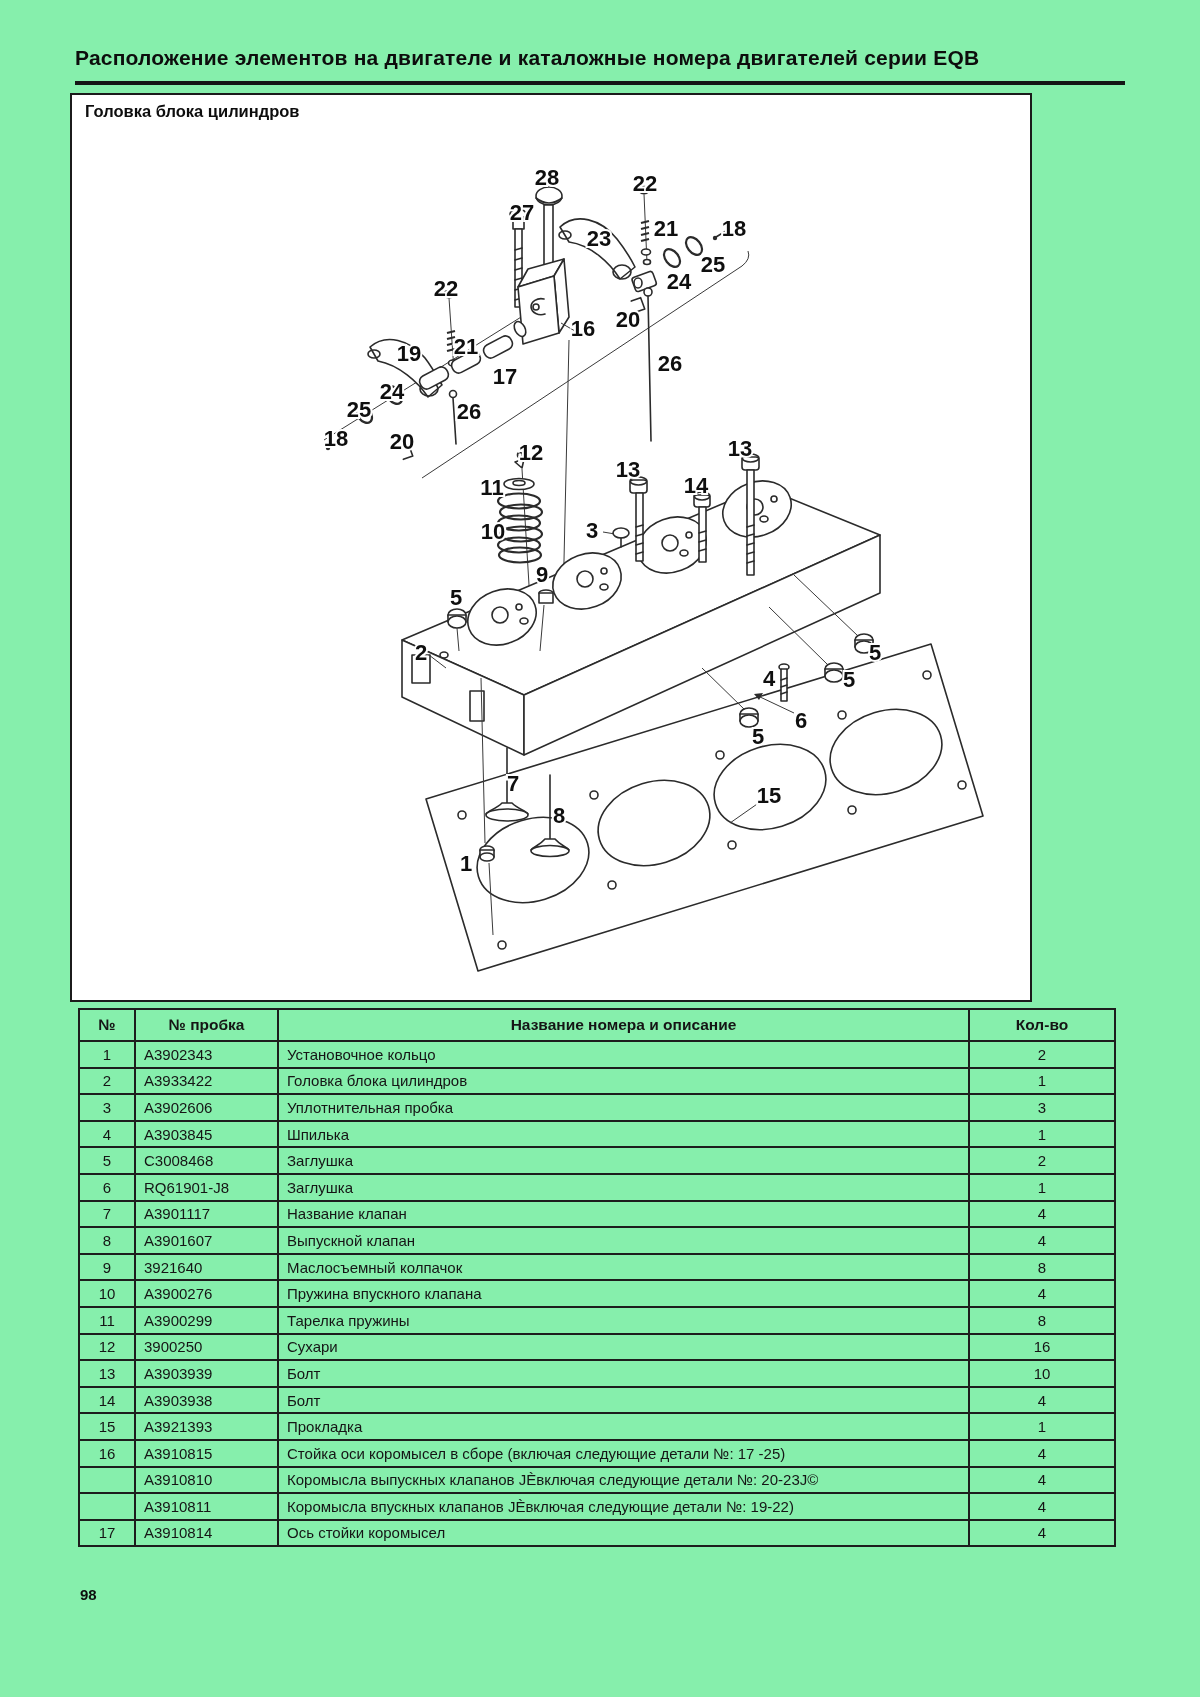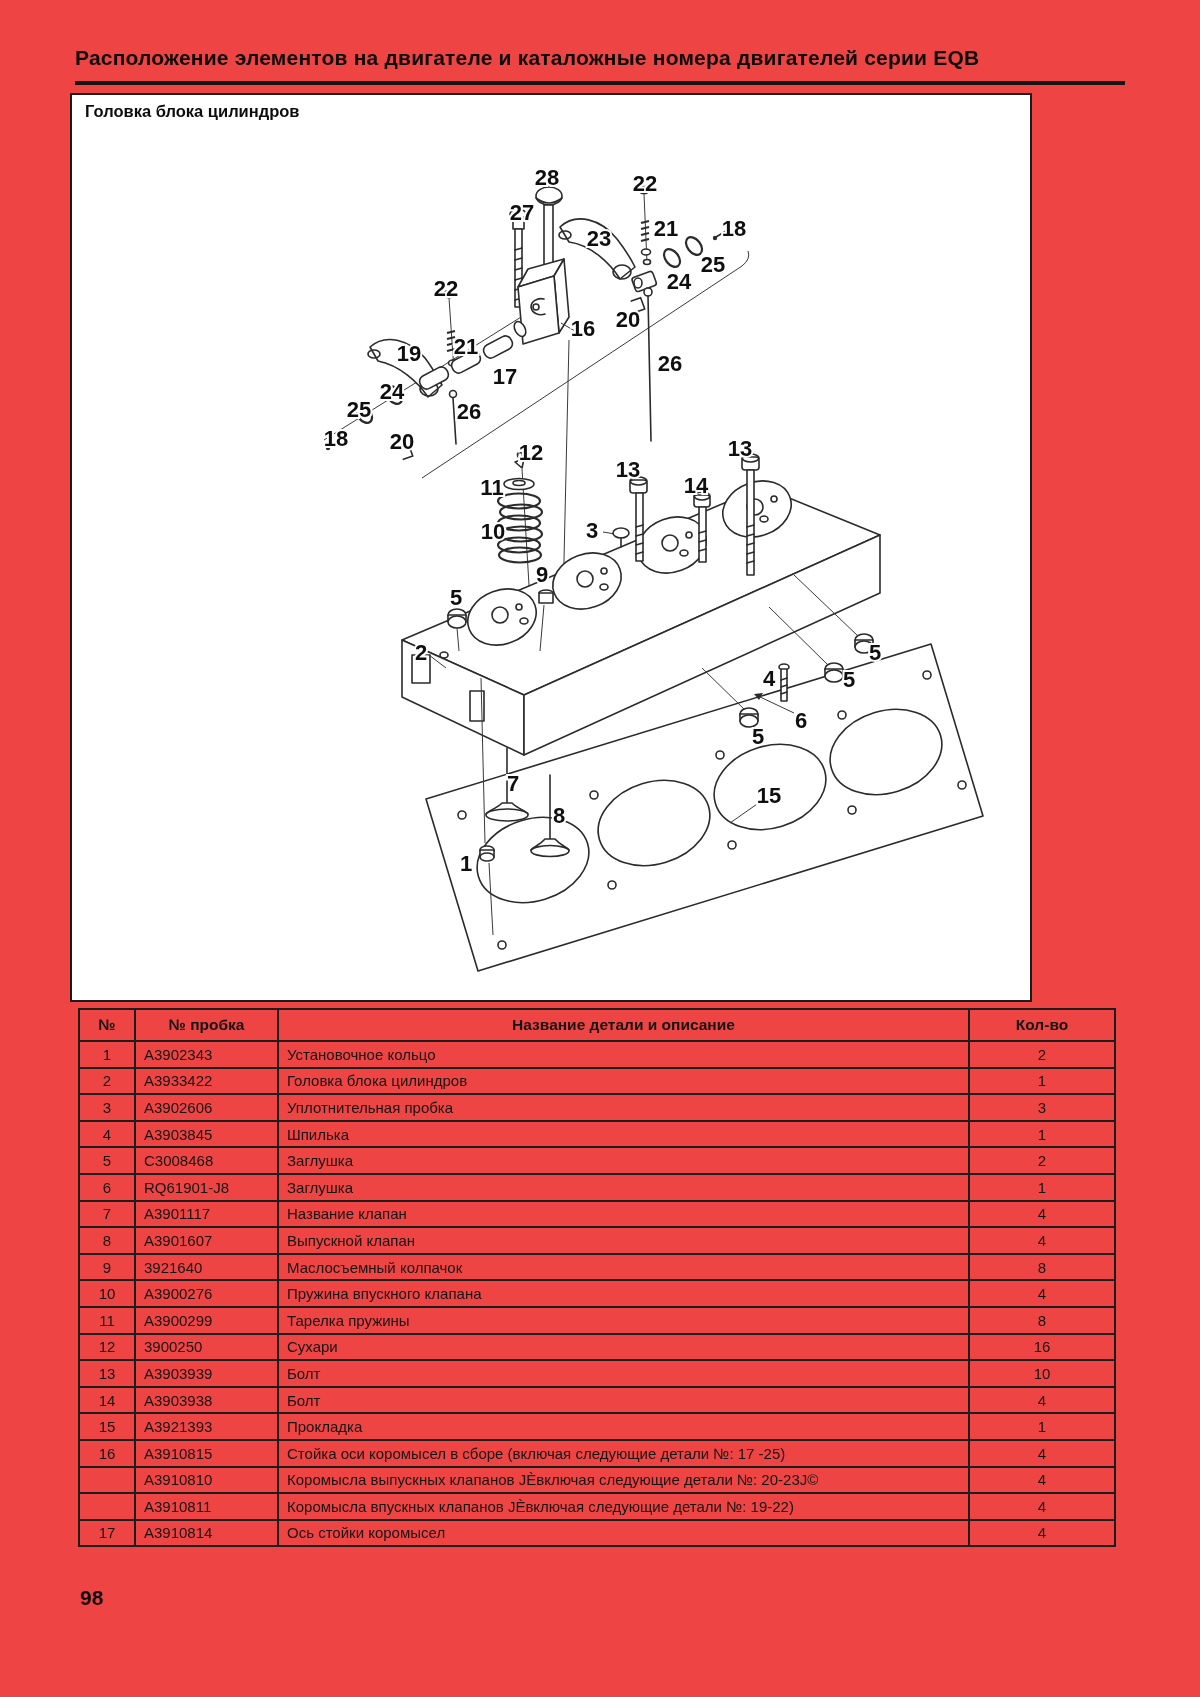--- a/index.html
+++ b/index.html
@@ -1,36 +1,36 @@
 <!DOCTYPE html>
 <html><head>
 <meta charset="utf-8">
 <style>
   html,body{margin:0;padding:0;background:#e8e8e8;}
-  .page{position:relative;width:1200px;height:1697px;background:#ef4444;
+  .page{position:relative;width:1200px;height:1697px;background:#86efac;
         font-family:"Liberation Sans", sans-serif;color:#111;overflow:hidden;margin:0 auto;
         box-shadow:0 0 6px rgba(0,0,0,.25);}
   .hdr-title{position:absolute;left:75px;top:46px;width:1052px;font-size:21px;font-weight:700;
              letter-spacing:.2px;color:#0d0d0d;white-space:nowrap;}
   .hdr-rule{position:absolute;left:75px;top:81px;width:1050px;height:4px;background:#151515;}
   .fig-box{position:absolute;left:70px;top:93px;width:958px;height:905px;border:2.5px solid #1b1b1b;background:#fff;}
   .fig-title{position:absolute;left:13px;top:7px;font-size:16.5px;font-weight:700;color:#0d0d0d;z-index:3;}
   .fig-svg{position:absolute;left:0;top:0;width:100%;height:100%;}
   .parts-table{position:absolute;left:78px;top:1008px;width:1036px;border-collapse:collapse;
                table-layout:fixed;font-size:15px;color:#151515;}
   .parts-table th,.parts-table td{border:2px solid #1d1d1d;padding:0 8px;overflow:hidden;white-space:nowrap;}
   .parts-table th{height:30px;font-size:15.5px;font-weight:700;text-align:center;padding:0 4px;}
   .parts-table td{height:24.6px;font-weight:400;}
   .parts-table td.c-num{text-align:center;padding:0 2px;}
   .parts-table td.c-qty{text-align:center;}
   .parts-table col.w-num{width:56px;}
   .parts-table col.w-part{width:143px;}
   .parts-table col.w-name{width:691px;}
   .parts-table col.w-qty{width:146px;}
-  .page-num{position:absolute;left:80px;top:1586px;font-size:21px;font-weight:700;color:#0d0d0d;}
+  .page-num{position:absolute;left:80px;top:1586px;font-size:15px;font-weight:700;color:#0d0d0d;}
   
   .art{stroke:#2b2b2b;fill:none;stroke-width:1.6;stroke-linecap:round;stroke-linejoin:round;}
   .artw{stroke:#2b2b2b;fill:#ffffff;stroke-width:1.6;stroke-linejoin:round;}
   .thin{stroke:#3a3a3a;fill:none;stroke-width:1;}
   .coil{stroke:#2b2b2b;fill:none;stroke-width:2.2;}
   .callout{font-family:"Liberation Sans",sans-serif;font-size:22px;font-weight:700;fill:#0f0f0f;
            paint-order:stroke;stroke:#ffffff;stroke-width:4px;}
 </style>
 </head>
 <body>
@@ -407,21 +407,21 @@
     <colgroup>
       <col class="w-num">
         <col class="w-part">
         <col class="w-name">
         <col class="w-qty">
     </colgroup>
     <thead>
       <tr>
         <th>№</th>
         <th>№ пробка</th>
-        <th>Название детали и описание</th>
+        <th>Название номера и описание</th>
         <th>Кол-во</th>
       </tr>
     </thead>
     <tbody id="parts-table-body">
         <tr>
           <td class="c-num">1</td>
           <td class="c-part">A3902343</td>
           <td class="c-name">Установочное кольцо</td>
           <td class="c-qty">2</td>
         </tr>

